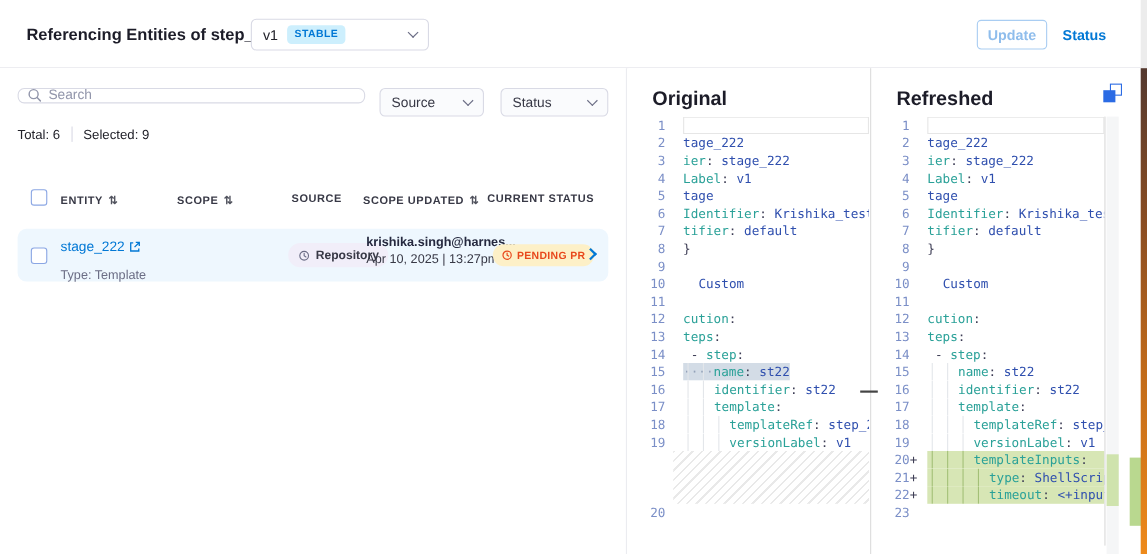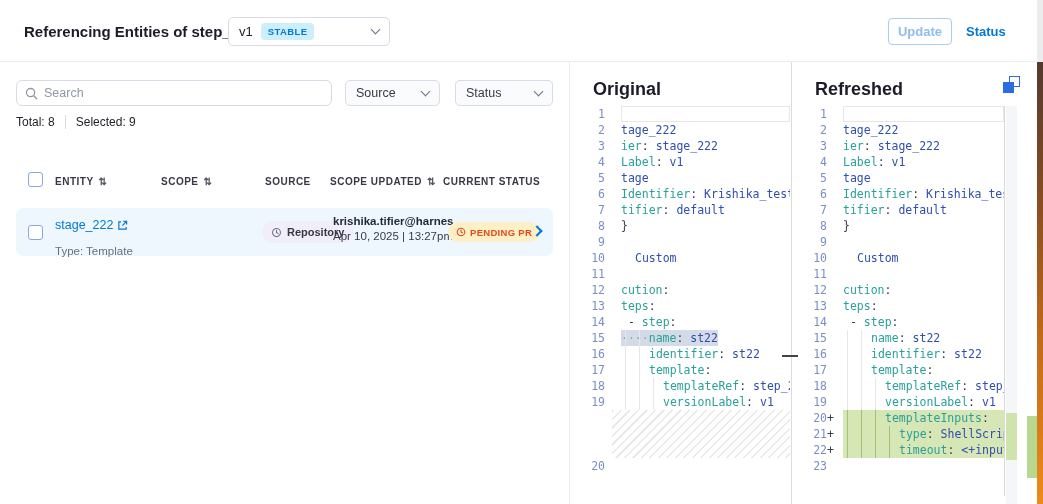--- a/index.html
+++ b/index.html
@@ -21,22 +21,22 @@
           transform:rotate(45deg); margin-left:auto; margin-top:-4px; }
   .btn-update { position:absolute; left:888px; top:18px; width:64px; height:27px; background:#fff;
                 border:1px solid #a9cdf2; border-radius:4px; color:#8fbdec; font-size:13px;
                 font-weight:bold; font-family:inherit; }
   .btn-cancel { position:absolute; left:966px; top:18px; height:27px; background:transparent;
                 border:none; color:#0278d5; font-size:13px; font-weight:bold; font-family:inherit; cursor:pointer; }
 
   
   .leftpanel { position:absolute; left:0; top:62px; width:570px; height:442px; background:#fff;
                border-right:1px solid #ebecf0; }
-  .searchbox { position:absolute; left:16px; top:18px; width:316px; height:26px; border:1px solid #d9dae5;
-               border-radius:6px; display:flex; align-items:center; padding:0 8px; background:#fff; }
+  .searchbox { position:absolute; left:16px; top:18px; width:316px; height:14px; border:1px solid #d9dae5;
+               border-radius:6px; display:flex; align-items:flex-end; padding:0 8px; background:#fff; }
   .searchbox input { border:none; outline:none; flex:1; font-size:12.5px; color:#22222a;
                      font-family:inherit; margin-left:6px; background:transparent; }
   .searchbox input::placeholder { color:#9296ab; }
   .filter-select { position:absolute; top:18px; height:26px; background:#fafbfd; border:1px solid #d9dae5;
                    border-radius:5px; display:flex; align-items:center; padding:0 10px; cursor:pointer; }
   .filter-select span.flabel { font-size:12.5px; color:#383946; margin-right:14px; }
   .src { left:345px; width:95px; }
   .sts { left:455px; width:98px; }
   .totals { position:absolute; left:16px; top:53px; font-size:12px; color:#22222a; display:flex; align-items:center; }
   .totals .divider { width:1px; height:14px; background:#d9dae5; margin:0 10px; }
@@ -127,21 +127,21 @@
     </div>
     <div class="filter-select src">
       <span class="flabel">Source</span>
       <span class="chev"></span>
     </div>
     <div class="filter-select sts">
       <span class="flabel">Status</span>
       <span class="chev"></span>
     </div>
     <div class="totals">
-      <span>Total: 8</span>
+      <span>Total: 6</span>
       <span class="divider"></span>
       <span>Selected: 9</span>
     </div>
 
     <div class="thead">
       <div class="cbx"></div>
       <div class="th" style="left:55px">
         <span>ENTITY</span><span class="sorticon">⇅</span>
       </div>
       <div class="th" style="left:161px">
@@ -171,21 +171,21 @@
         <div class="sub">Type: Template</div>
       </div>
       <div class="pill">
         <svg width="11" height="11" viewBox="0 0 12 12" fill="none">
           <circle cx="6" cy="6" r="4.3" stroke="#6b6d85" stroke-width="1.1"></circle>
           <path d="M6 3.5V6l1.8 1.2" stroke="#6b6d85" stroke-width="1.1" stroke-linecap="round"></path>
         </svg>
         <span>Repository</span>
       </div>
       <div class="cell-2line" style="left:317px">
-        <div class="upd-by">krishika.tifier@harnes...</div>
+        <div class="upd-by">krishika.singh@harnes...</div>
         <div class="upd-at">Apr 10, 2025 | 13:27pm</div>
       </div>
       <div class="status-badge">
         <svg width="10" height="10" viewBox="0 0 12 12" fill="none">
           <circle cx="6" cy="6" r="4.5" stroke="#e8481c" stroke-width="1.3"></circle>
           <path d="M6 3.6V6l1.6 1" stroke="#e8481c" stroke-width="1.3" stroke-linecap="round"></path>
         </svg>
         <span>PENDING PR</span>
       </div>
       <span class="row-chev"></span>

